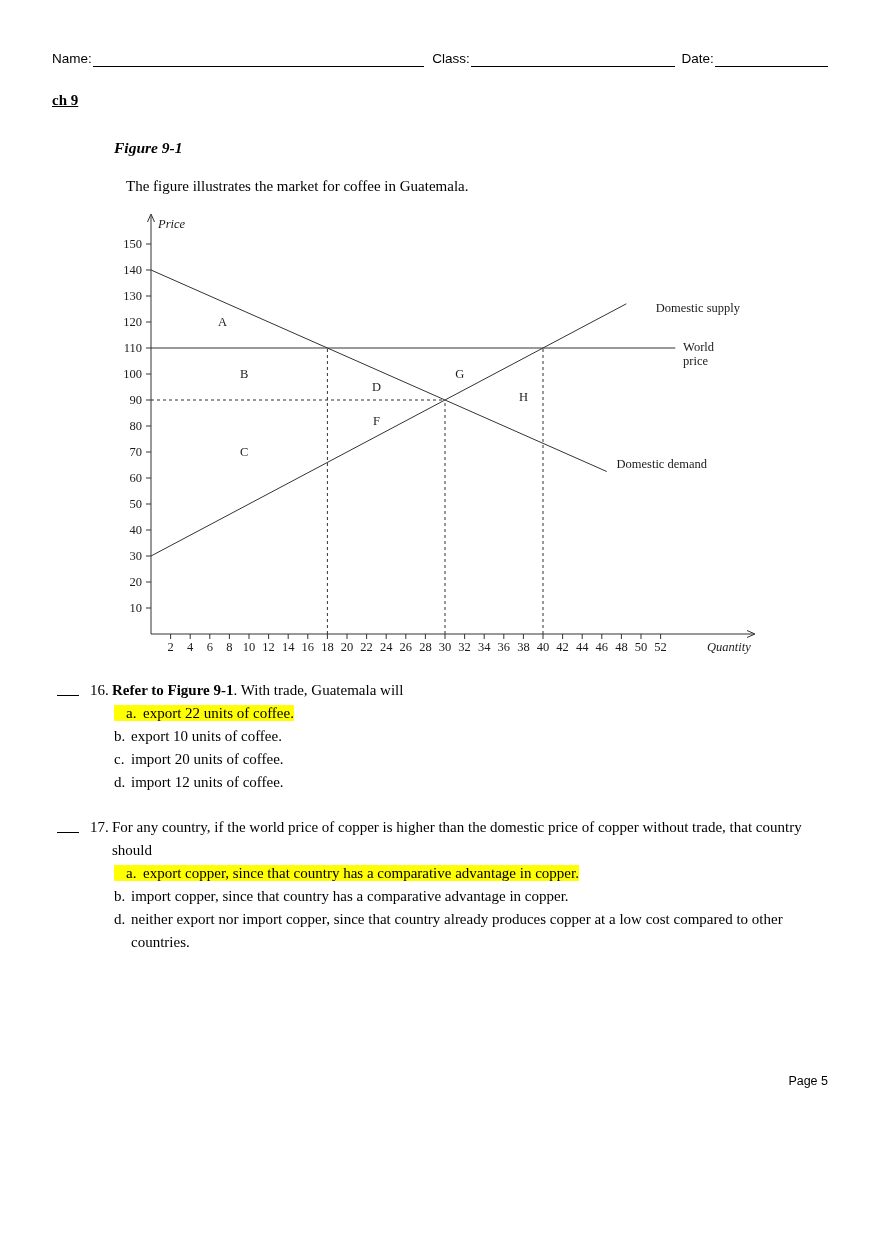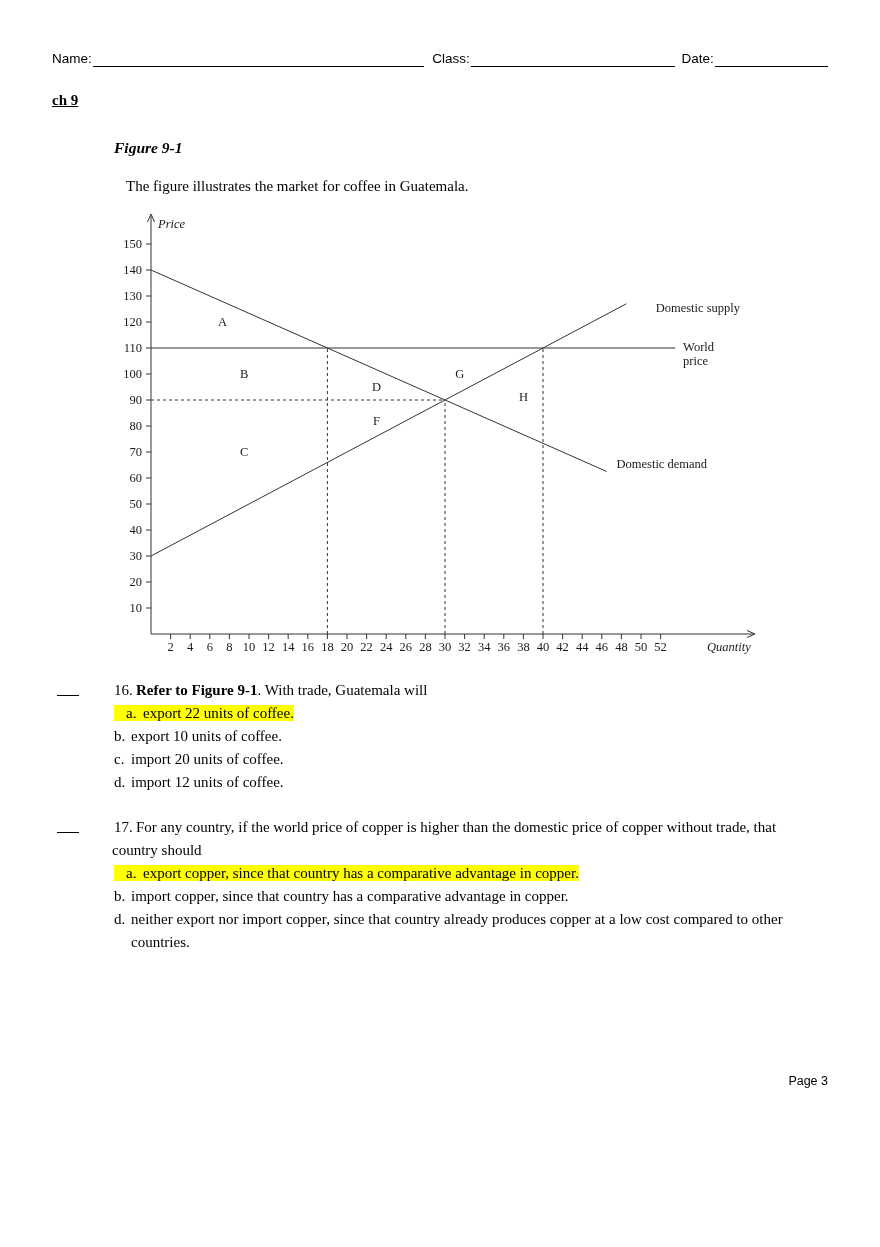--- a/index.html
+++ b/index.html
@@ -41,21 +41,21 @@
   
   .question { position:absolute; left:57px; width:745px; font-size:15px; line-height:23px; }
   .q16 { top:679px; }
   .q17 { top:816px; }
   .qhead { display:flex; align-items:flex-start; }
   .answer-blank {
     display:inline-block; width:22px; height:17px; flex:none;
     border-bottom:1.5px solid #000; margin-right:11px;
   }
   .qtext { padding-left:22px; text-indent:-22px; }
-  .qnum { display:inline-block; width:22px; text-indent:0;margin-left:24px; }
+  .qnum { display:inline-block; width:22px; text-indent:0; }
   .choices { margin-left:57px; }
   .choice { padding-left:17px; text-indent:-17px; }
   .letter { display:inline-block; width:17px; text-indent:0; }
   .hl { background:#ffff00;padding-left:12px; }
 
   .page-number {
     position:absolute; top:1074px; right:52px;
     font-family:"Liberation Sans", sans-serif; font-size:12.5px;
   }
 </style>
@@ -205,15 +205,15 @@
       <span class="answer-blank"></span>
       <div class="qtext"><span class="qnum">17.</span><b></b><span>For any country, if the world price of copper is higher than the domestic price of copper without trade, that country should</span></div>
     </div>
     <div class="choices">
       <div class="choice"><span class="hl"><span class="letter">a.</span><span>export copper, since that country has a comparative advantage in copper.</span></span></div>
       <div class="choice"><span class="letter">b.</span><span>import copper, since that country has a comparative advantage in copper.</span></div>
       <div class="choice"><span class="letter">d.</span><span>neither export nor import copper, since that country already produces copper at a low cost compared to other countries.</span></div>
     </div>
   </div>
 
-  <div class="page-number">Page 3</div>
+  <div class="page-number">Page 5</div>
 
 </div>
 
 </body></html>

